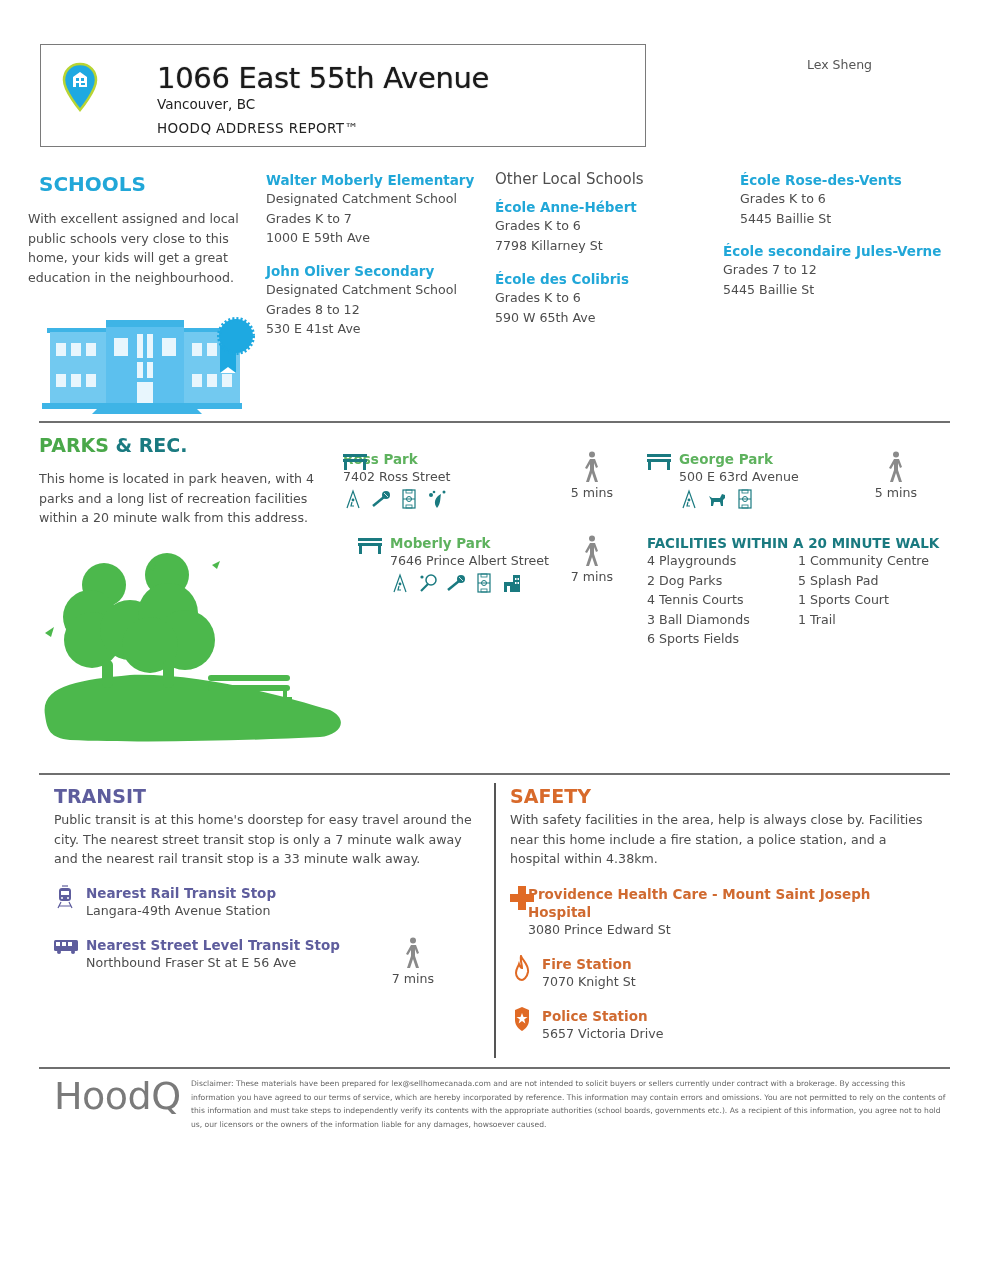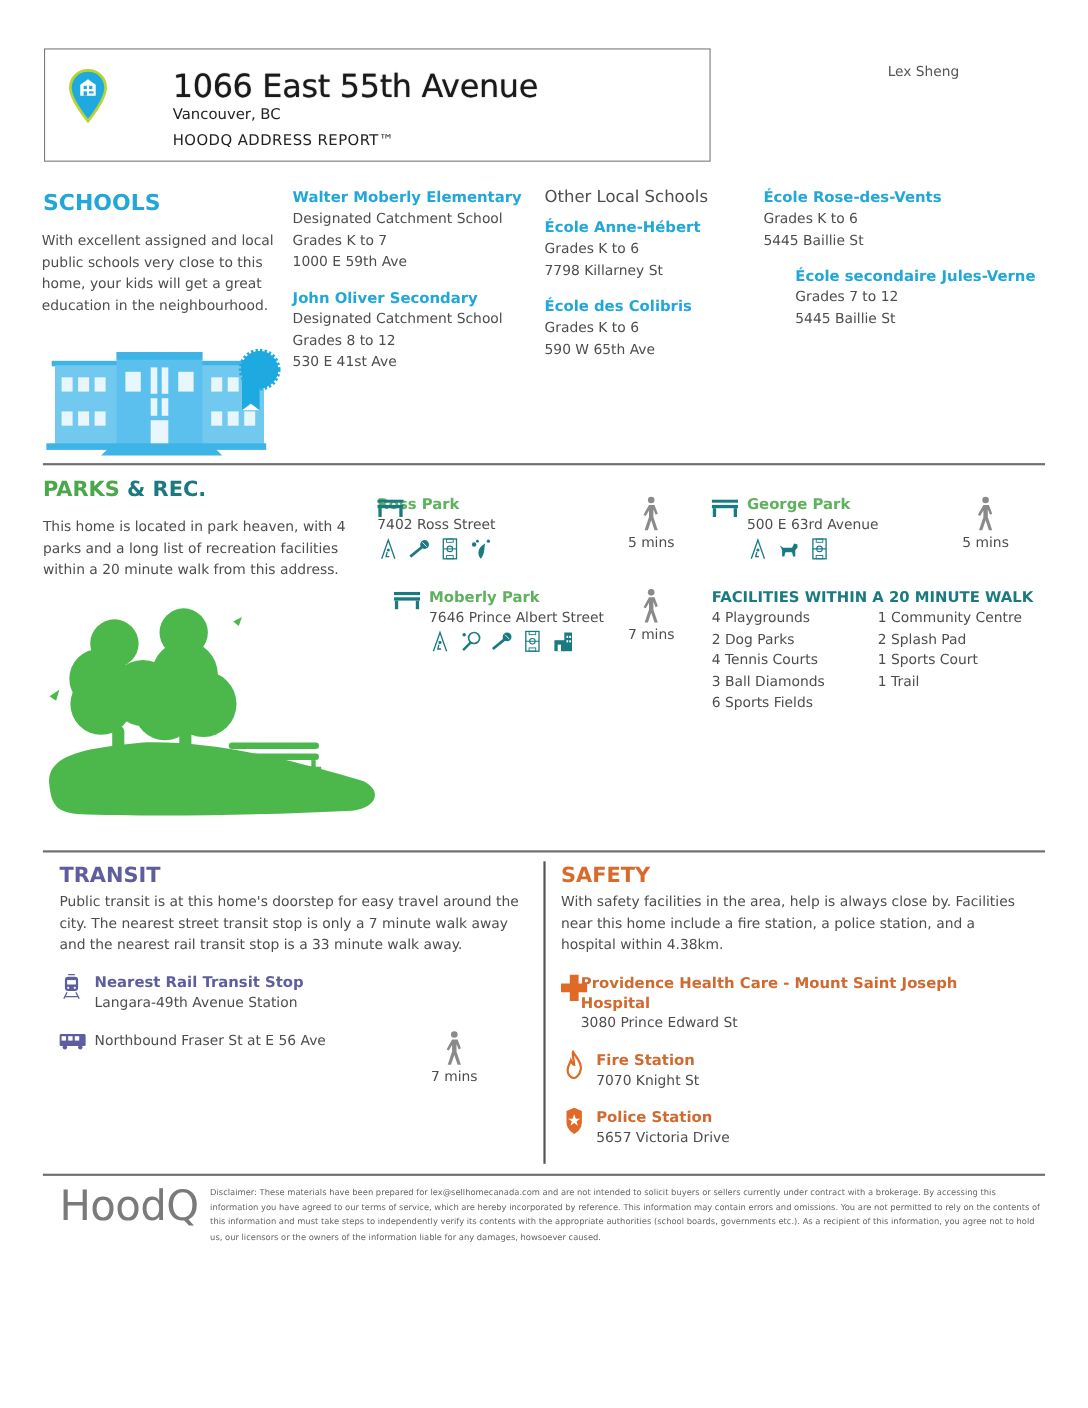--- a/index.html
+++ b/index.html
@@ -64,21 +64,21 @@
     <rect x="14" y="21" width="3" height="4" fill="#1ea9e1"></rect>
     <rect x="19" y="21" width="4" height="2" fill="#1ea9e1"></rect>
   </svg>
   <div class="abs addr-title">1066 East 55th Avenue</div>
   <div class="abs addr-city">Vancouver, BC</div>
   <div class="abs addr-report">HOODQ ADDRESS REPORT™</div>
 </div>
 <div class="abs agent">Lex Sheng</div>
 
 <div class="abs h-schools">SCHOOLS</div>
-<div class="abs para" style="left:38px; top:209px; width:215px;">With excellent assigned and local public schools very close to this home, your kids will get a great education in the neighbourhood.</div>
+<div class="abs para" style="left:28px; top:209px; width:215px;">With excellent assigned and local public schools very close to this home, your kids will get a great education in the neighbourhood.</div>
 
 <svg class="abs" style="left:42px; top:310px; width:220px; height:106px;" viewBox="0 0 220 106">
   <rect x="5" y="18" width="192" height="5" fill="#3eb4e6"></rect>
   <rect x="8" y="22" width="190" height="74" fill="#72c9f0"></rect>
   <rect x="64" y="10" width="78" height="86" fill="#5cc0ee"></rect>
   <rect x="64" y="10" width="78" height="7" fill="#3eb4e6"></rect>
   <g fill="#e8f6fd">
     <rect x="14" y="33" width="10" height="13"></rect>
       <rect x="29" y="33" width="10" height="13"></rect>
       <rect x="44" y="33" width="10" height="13"></rect>
@@ -122,21 +122,21 @@
 <div class="abs" style="left:495px; top:198px;">
   <div class="school-name">École Anne-Hébert</div>
   <div class="line">Grades K to 6</div>
   <div class="line">7798 Killarney St</div>
 </div>
 <div class="abs" style="left:495px; top:270px;">
   <div class="school-name">École des Colibris</div>
   <div class="line">Grades K to 6</div>
   <div class="line">590 W 65th Ave</div>
 </div>
-<div class="abs" style="left:694px; top:171px;">
+<div class="abs" style="left:740px; top:171px;">
   <div class="school-name">École Rose-des-Vents</div>
   <div class="line">Grades K to 6</div>
   <div class="line">5445 Baillie St</div>
 </div>
 <div class="abs" style="left:723px; top:242px;">
   <div class="school-name">École secondaire Jules-Verne</div>
   <div class="line">Grades 7 to 12</div>
   <div class="line">5445 Baillie St</div>
 </div>
 
@@ -307,21 +307,21 @@
 <div class="abs fac-title" style="left:647px; top:535px;">FACILITIES WITHIN A 20 MINUTE WALK</div>
 <div class="abs fac-col" style="left:647px; top:551px;">
   <div>4 Playgrounds</div>
   <div>2 Dog Parks</div>
   <div>4 Tennis Courts</div>
   <div>3 Ball Diamonds</div>
   <div>6 Sports Fields</div>
 </div>
 <div class="abs fac-col" style="left:798px; top:551px;">
   <div>1 Community Centre</div>
-  <div>2 Splash Pad</div>
+  <div>5 Splash Pad</div>
   <div>1 Sports Court</div>
   <div>1 Trail</div>
 </div>
 
 <div class="abs divider" style="left:39px; top:773px; width:911px;"></div>
 
 <div class="abs h-transit">TRANSIT</div>
 <div class="abs para" style="left:54px; top:810px; width:425px;">Public transit is at this home's doorstep for easy travel around the city. The nearest street transit stop is only a 7 minute walk away and the nearest rail transit stop is a 33 minute walk away.</div>
 
 <div class="abs" style="left:54px; top:885px; width:400px;">
@@ -342,20 +342,21 @@
 <div class="abs" style="left:54px; top:937px; width:400px;">
   <svg class="abs" style="left:0; top:2px; width:24px; height:16px;" viewBox="0 0 24 16">
       <rect x="0" y="1" width="24" height="11" rx="1.5" fill="#5e5d9d"></rect>
       <rect x="2" y="3" width="4" height="4" fill="#fff"></rect>
       <rect x="8" y="3" width="4" height="4" fill="#fff"></rect>
       <rect x="14" y="3" width="4" height="4" fill="#fff"></rect>
       <circle cx="5" cy="13" r="2" fill="#5e5d9d"></circle>
       <circle cx="19" cy="13" r="2" fill="#5e5d9d"></circle>
     </svg>
   <div style="margin-left:32px;">
+    <div class="stop-name">Nearest Street Level Transit Stop</div>
     <div class="stop-addr">Northbound Fraser St at E 56 Ave</div>
   </div>
 </div>
 <div class="abs walk" style="left:381px; top:937px; width:64px;">
   <svg width="20" height="32" viewBox="0 0 20 32">
       <circle cx="10" cy="3.5" r="3" fill="#8a8a8a"></circle>
       <path d="M8 8 L13 8 L16 16 L14 17 L12 12 L12 19 L16 31 L13 31 L10 22 L7 31 L4 31 L8 19 L8 13 L5 18 L3 17 Z" fill="#8a8a8a"></path>
     </svg>
   <div>7 mins</div>
 </div>

